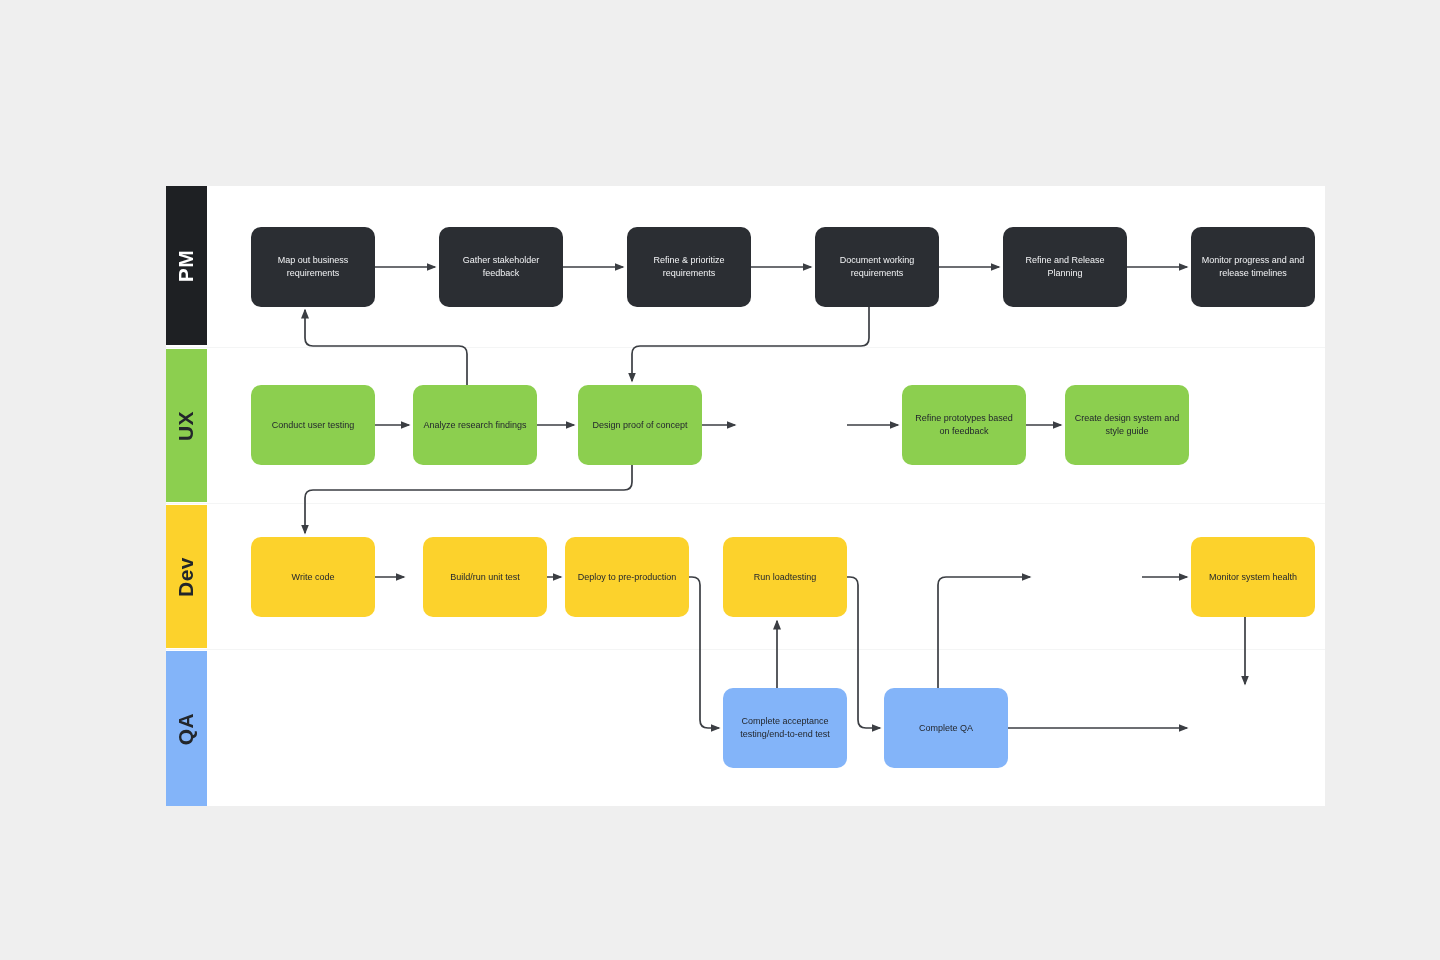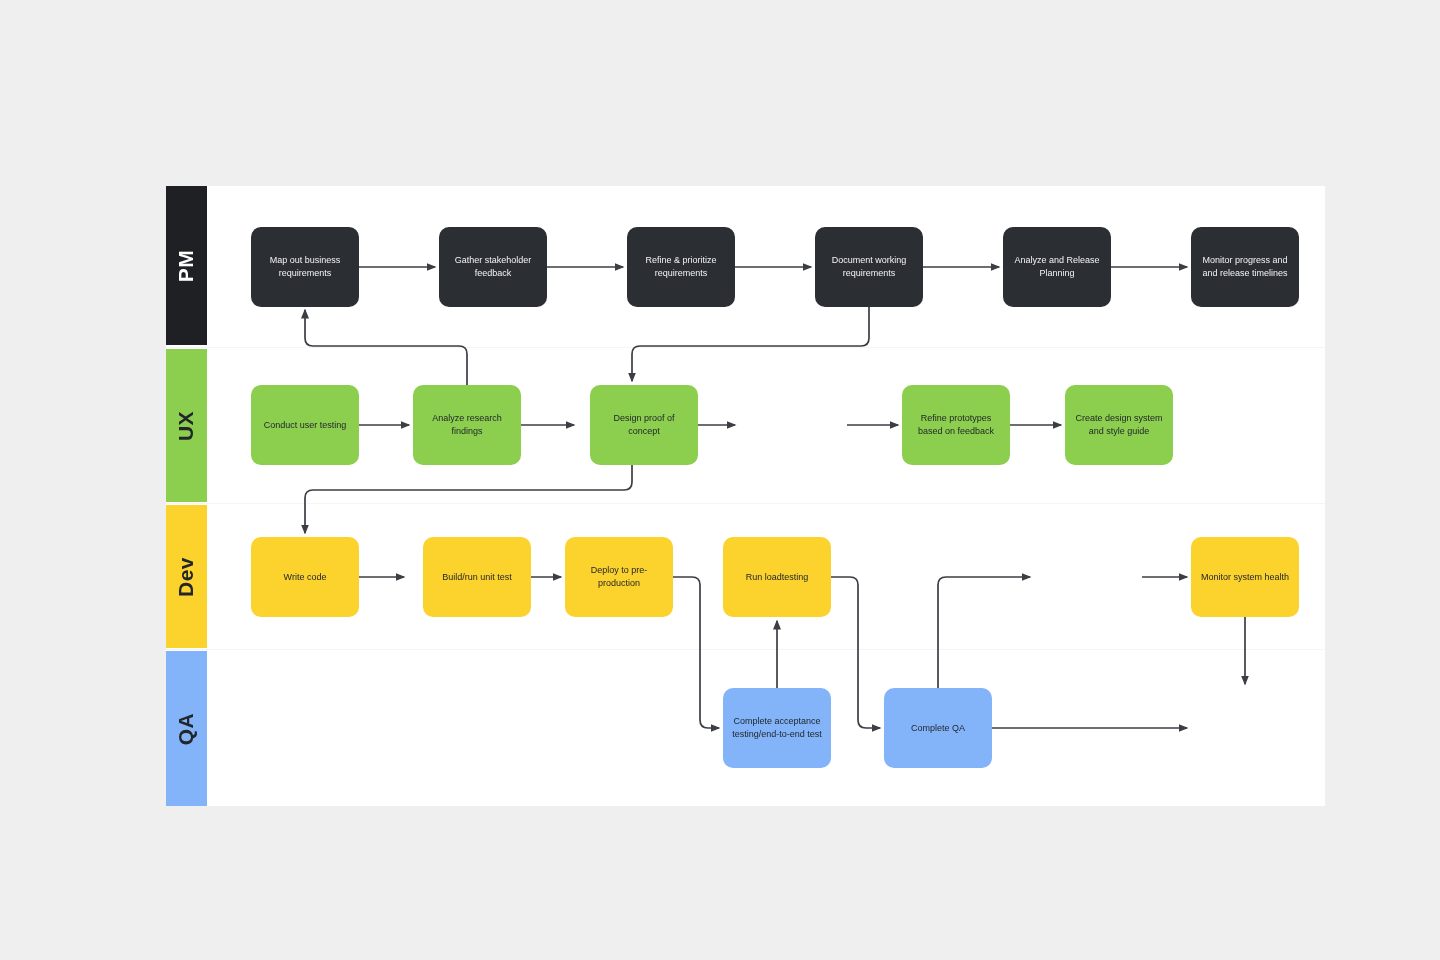--- a/index.html
+++ b/index.html
@@ -46,21 +46,21 @@
   svg.edges path.edge {
     fill: none;
     stroke: #3b3e43;
     stroke-width: 1.7px;
   }
   svg.edges marker path { fill: #3b3e43; stroke: none; }
 
   
   .node {
     position: absolute;
-    width: 108px; height: 80px;
+    width: 124px; height: 80px;
     border-radius: 10px;
     display: flex; align-items: center; justify-content: center;
     text-align: center;
     padding: 7px;
     font-size: 9px;
     line-height: 1.4;
     color: #23272d;
     cursor: default;
   }
   .node-pm  { background: #2b2e33; color: #f3f4f6; }
@@ -138,33 +138,33 @@
   <div class="node node-pm" style="left:273px;top:41px">
     <span>Gather stakeholder feedback</span>
   </div>
   <div class="node node-pm" style="left:461px;top:41px">
     <span>Refine &amp; prioritize requirements</span>
   </div>
   <div class="node node-pm" style="left:649px;top:41px">
     <span>Document working requirements</span>
   </div>
   <div class="node node-pm" style="left:837px;top:41px">
-    <span>Analyze and Release Planning</span>
+    <span>Refine and Release Planning</span>
   </div>
   <div class="node node-pm" style="left:1025px;top:41px">
     <span>Monitor progress and  and release timelines</span>
   </div>
 
   <div class="node node-ux" style="left:85px;top:199px">
     <span>Conduct user testing</span>
   </div>
   <div class="node node-ux" style="left:247px;top:199px">
     <span>Analyze research findings</span>
   </div>
-  <div class="node node-ux" style="left:424px;top:199px">
+  <div class="node node-ux" style="left:412px;top:199px">
     <span>Design proof of concept</span>
   </div>
   <div class="node node-ux" style="left:736px;top:199px">
     <span>Refine prototypes based on feedback</span>
   </div>
   <div class="node node-ux" style="left:899px;top:199px">
     <span>Create design system and style guide</span>
   </div>
 
   <div class="node node-dev" style="left:85px;top:351px">

